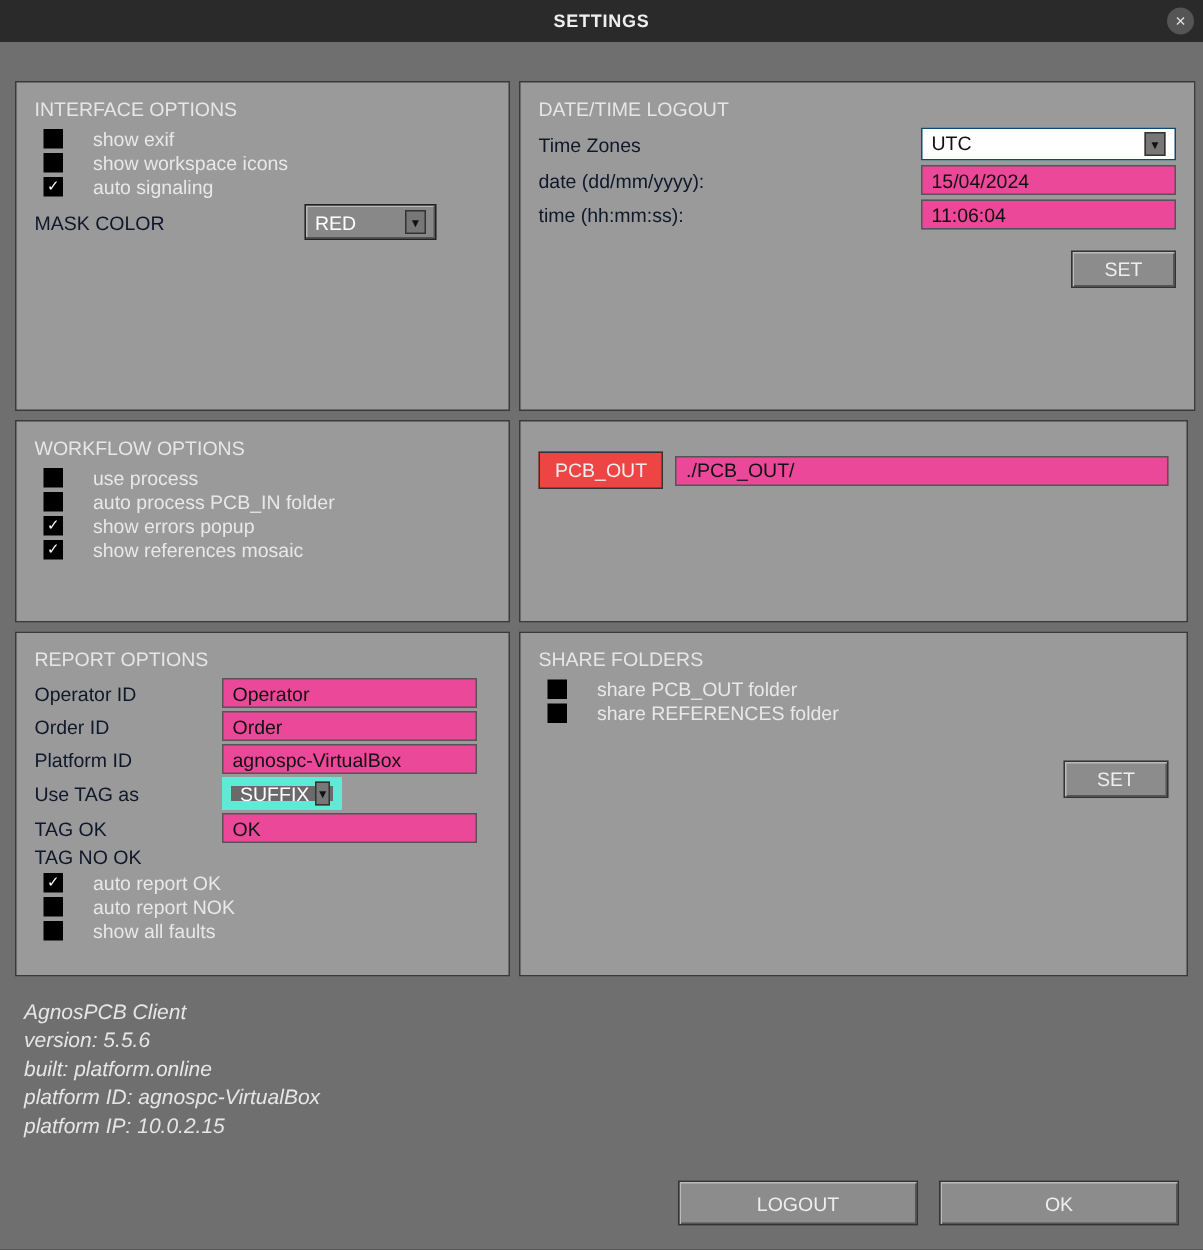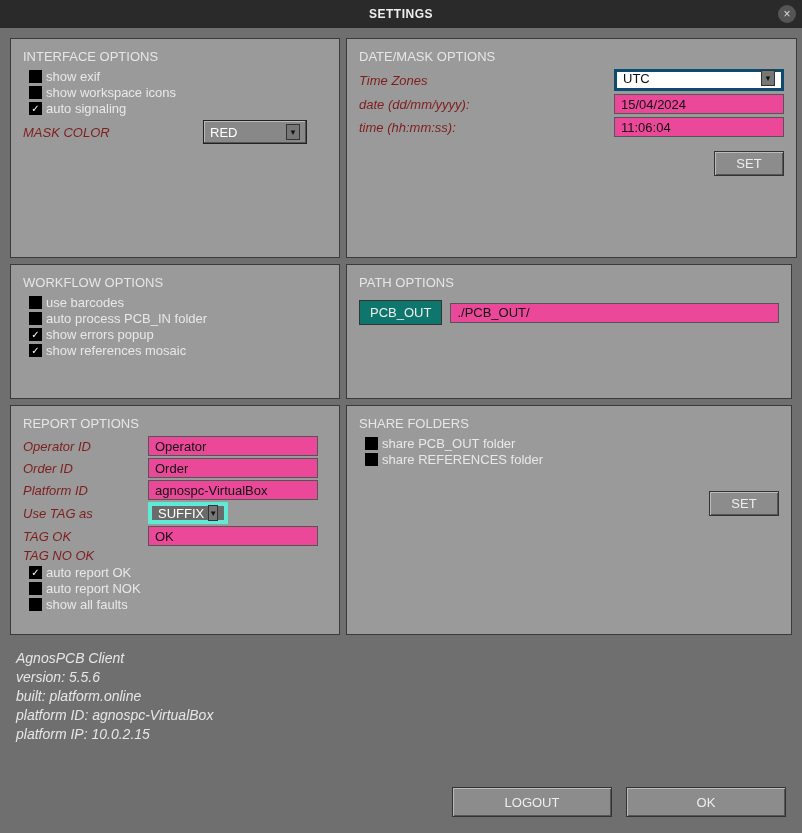--- a/index.html
+++ b/index.html
@@ -35,21 +35,21 @@
     border-radius: 50%;
     background: #555;
     color: #ddd;
     display: flex;
     align-items: center;
     justify-content: center;
     font-size: 12px;
     cursor: pointer;
   }
   .content {
-    padding: 10px 10px 10px 10px;
+    padding: 26px 10px 10px 10px;
     background: #6f6f6f;
     height: calc(100% - 28px);
     display: flex;
     flex-direction: column;
   }
   .row {
     display: flex;
     gap: 6px;
     margin-bottom: 6px;
   }
@@ -61,21 +61,21 @@
     position: relative;
   }
   .panel .section-title {
     color: #e6e6e6;
     font-size: 13px;
     margin-bottom: 5px;
   }
   .cb-row {
     display: flex;
     align-items: center;
-    gap: 4px;
+    gap: 20px;
     margin: 1px 0 1px 6px;
     color: #e8e8e8;
   }
   .cb {
     width: 13px;
     height: 13px;
     background: #000;
     display: inline-flex;
     align-items: center;
     justify-content: center;
@@ -84,23 +84,22 @@
     line-height: 1;
     cursor: pointer;
   }
   .cb.checked::after { content: "✓"; }
   .field-row {
     display: flex;
     align-items: center;
     margin: 3px 0;
   }
   .field-label {
-    color: #7f1d1d;
-    font-size: 13px;
-    font-style: italic;
+    color: #0f172a;
+    font-size: 13px;
   }
   .text-input {
     background: #ec4899;
     border: 1px solid #555;
     color: #111;
     font-size: 13px;
     padding: 2px 6px;
     height: 20px;
   }
   .select {
@@ -111,39 +110,39 @@
     padding: 2px 6px;
     height: 24px;
     display: flex;
     align-items: center;
     justify-content: space-between;
     cursor: pointer;
     box-shadow: inset -1px -1px 0 #555, inset 1px 1px 0 #bbb;
   }
   .select-dark {
     background: #6a6a6a;
-    border: 4px solid #5eead4;
+    border: 6px solid #5eead4;
     color: #fff;
     font-size: 13px;
     padding: 2px 6px;
     height: 22px;
     display: flex;
     align-items: center;
     justify-content: space-between;
     cursor: pointer;
   }
   .select-light {
     background: #fff;
-    border: 3px solid #0c4a6e;
+    border: 1px solid #0c4a6e;
     color: #111;
     font-size: 13px;
     padding: 2px 6px;
     height: 22px;
     display: flex;
-    align-items: flex-end;
+    align-items: flex-start;
     justify-content: space-between;
     cursor: pointer;
   }
   .chev {
     width: 14px;
     height: 16px;
     background: #777;
     border: 1px solid #333;
     display: flex;
     align-items: center;
@@ -157,21 +156,21 @@
     border: 1px solid #333;
     color: #eee;
     font-size: 13px;
     padding: 4px 16px;
     min-width: 70px;
     text-align: center;
     cursor: pointer;
     box-shadow: inset 1px 1px 0 #bbb, inset -1px -1px 0 #555;
   }
   .btn-lbl {
-    background: #0f766e;
+    background: #ef4444;
     border: 1px solid #333;
     color: #eee;
     font-size: 13px;
     padding: 4px 10px;
     text-align: center;
   }
   .footer-info {
     color: #e6e6e6;
     font-size: 14px;
     line-height: 1.35;
@@ -234,29 +233,29 @@
       <div class="cb-row">
         <span class="cb"></span>
         <span>show workspace icons</span>
       </div>
       <div class="cb-row">
         <span class="cb checked"></span>
         <span>auto signaling</span>
       </div>
       <div class="field-row" style="margin-top:4px;">
         <span class="field-label" style="width:180px;">MASK COLOR</span>
-        <div class="select" style="width:104px;">
+        <div class="select" style="width:88px;">
           <span>RED</span>
           <span class="chev">▼</span>
         </div>
       </div>
     </div>
 
     <div class="panel right-col p-datetime">
-      <div class="section-title">DATE/MASK OPTIONS</div>
+      <div class="section-title">DATE/TIME LOGOUT</div>
       <div class="field-row">
         <span class="field-label" style="width:255px;">Time Zones</span>
         <div class="select-light" style="width:170px;">
           <span>UTC</span>
           <span class="chev">▼</span>
         </div>
       </div>
       <div class="field-row">
         <span class="field-label" style="width:255px;">date (dd/mm/yyyy):</span>
         <input class="text-input" style="width: 170px;" value="15/04/2024">
@@ -269,38 +268,37 @@
         <div class="btn">SET</div>
       </div>
     </div>
   </div>
 
   <div class="row">
     <div class="panel left-col p-workflow">
       <div class="section-title">WORKFLOW OPTIONS</div>
       <div class="cb-row">
           <span class="cb"></span>
-          <span>use barcodes</span>
+          <span>use process</span>
         </div>
       <div class="cb-row">
           <span class="cb"></span>
           <span>auto process PCB_IN folder</span>
         </div>
       <div class="cb-row">
           <span class="cb checked"></span>
           <span>show errors popup</span>
         </div>
       <div class="cb-row">
           <span class="cb checked"></span>
           <span>show references mosaic</span>
         </div>
     </div>
 
     <div class="panel right-col p-path">
-      <div class="section-title">PATH OPTIONS</div>
       <div class="field-row" style="margin-top:10px;gap:8px;">
         <div class="btn-lbl" style="min-width:70px;">PCB_OUT</div>
         <input class="text-input" style="flex: 1 1 0%;" value="./PCB_OUT/">
       </div>
     </div>
   </div>
 
   <div class="row">
     <div class="panel left-col p-report">
       <div class="section-title">REPORT OPTIONS</div>

